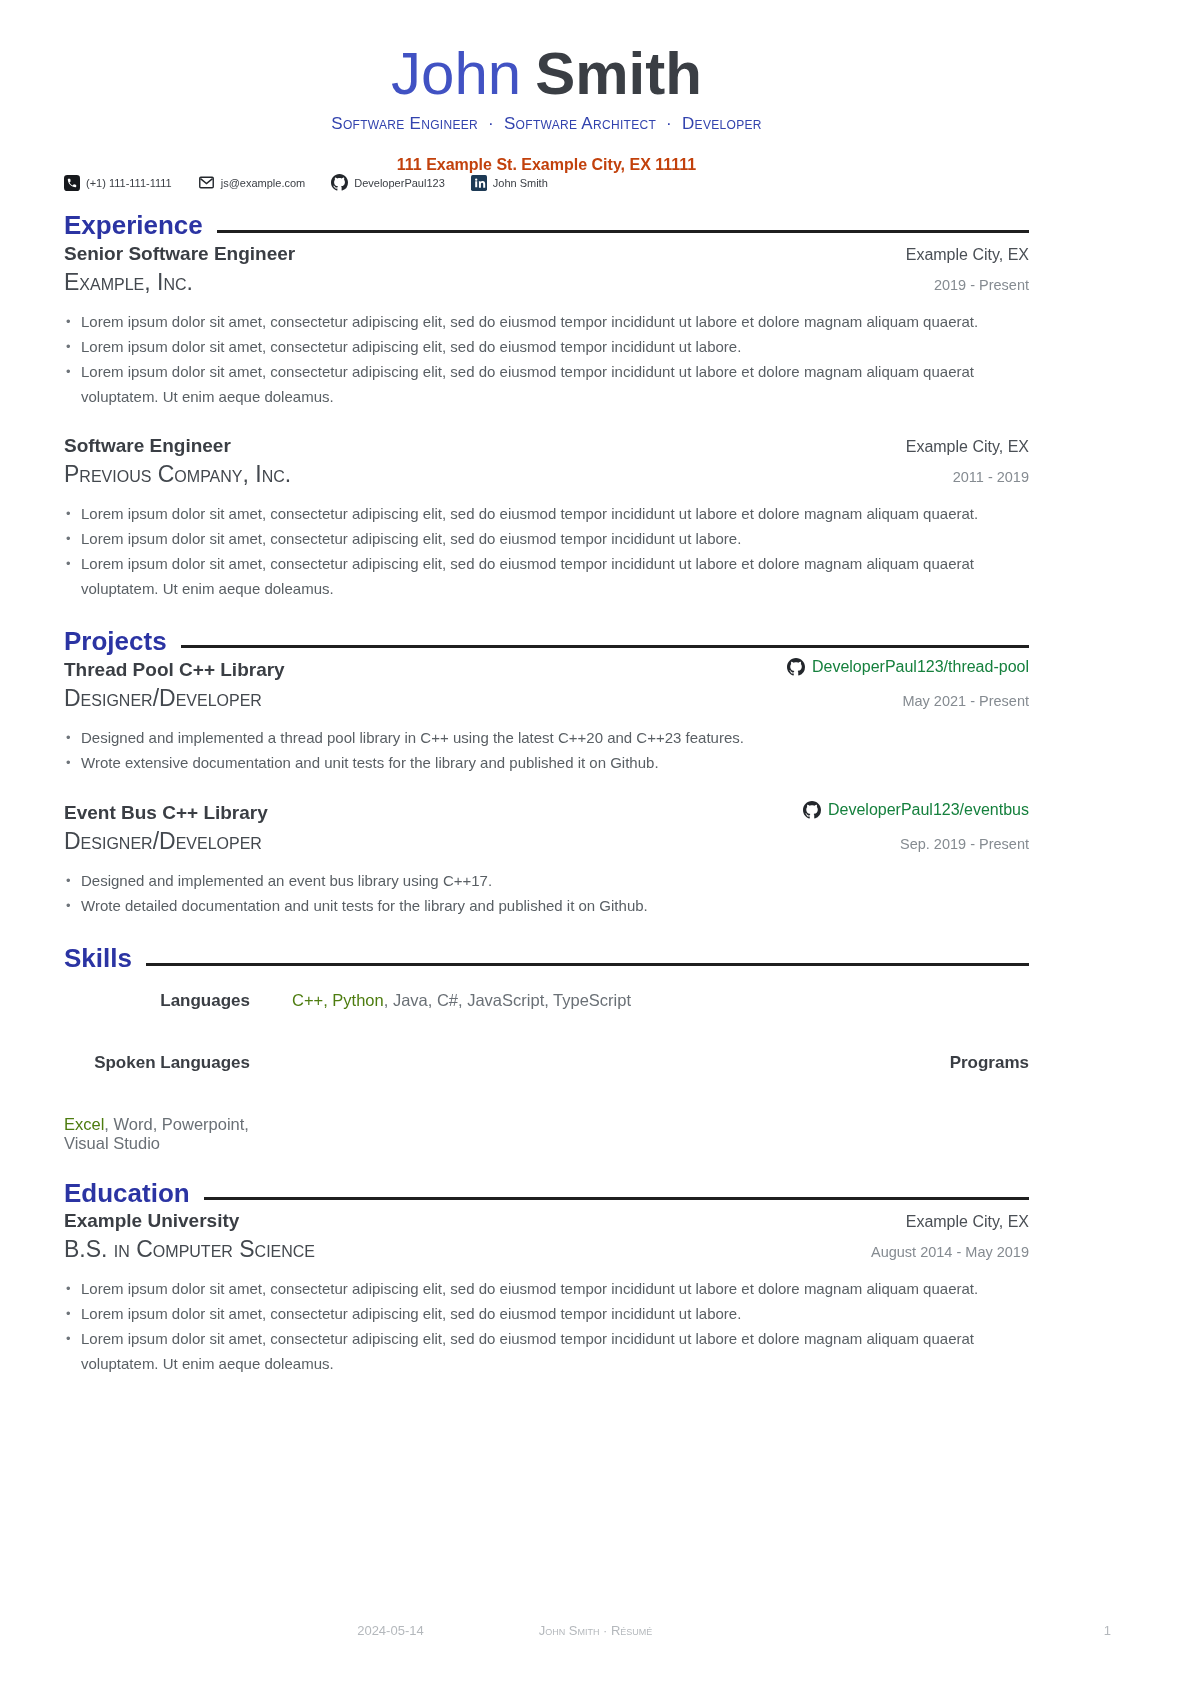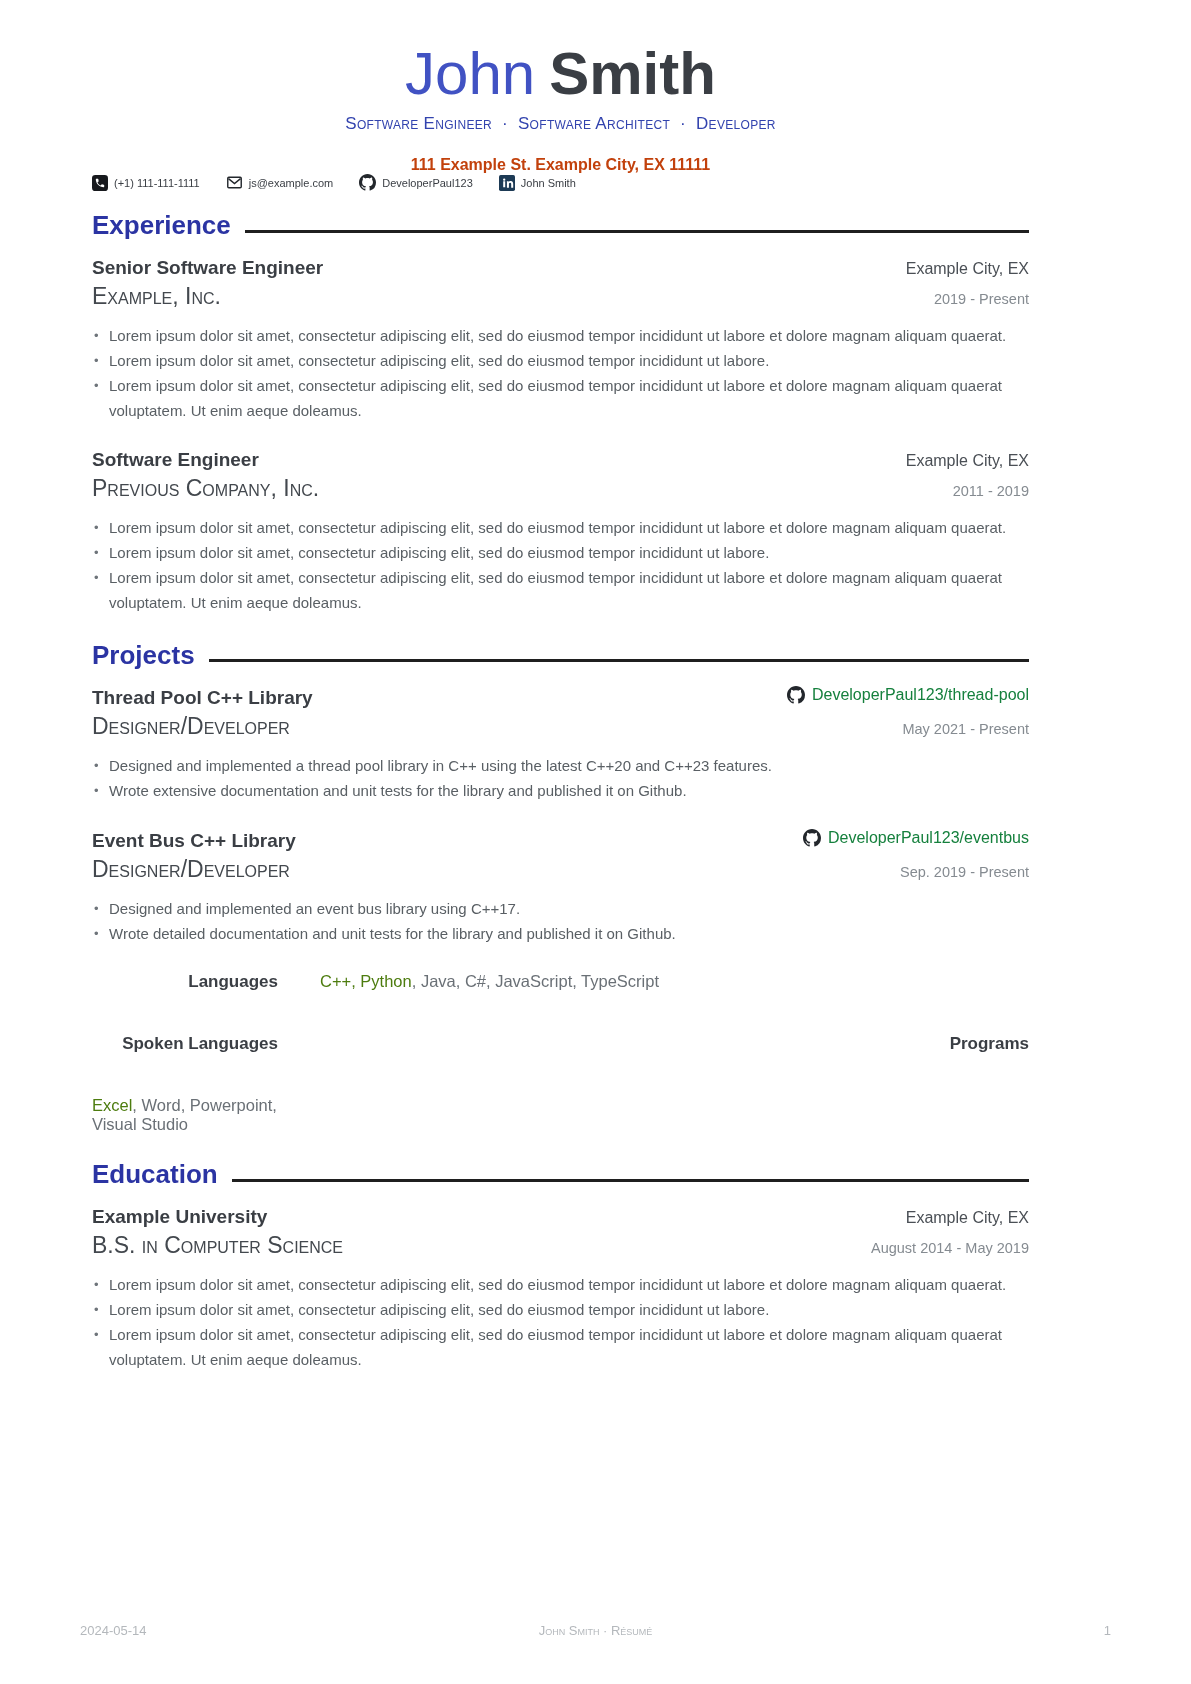--- a/index.html
+++ b/index.html
@@ -1,39 +1,39 @@
 <!DOCTYPE html>
 <html lang="en"><head>
 <meta charset="utf-8">
 <style>
   html,body{margin:0;padding:0;background:#ffffff;}
   .page{position:relative;width:1191px;height:1684px;background:#fff;overflow:hidden;
         font-family:"Liberation Sans",sans-serif;color:#3a3e44;}
-  .content{padding:42px 162px 0 92px;}
+  .content{padding:42px 162px 0 64px;}
 
   
   .hdr{text-align:center;}
   .name{margin:0;font-size:60px;line-height:1.05;font-weight:300;}
   .name .first{color:#4152c3;font-weight:300;}
   .name .last{color:#3a3e44;font-weight:700;margin-left:14px;}
   .taglines{margin-top:9px;font-size:17px;font-variant:small-caps;color:#3243ae;letter-spacing:.3px;}
   .taglines .sep{margin:0 10px;color:#3243ae;}
   .address{margin-top:22px;font-size:16px;font-weight:700;color:#c2410c;}
   .contacts{display:flex;justify-content:flex-start;align-items:center;gap:26px;font-size:11px;color:#3a3e44;}
   .contact{display:flex;align-items:center;gap:6px;cursor:pointer;}
   .contact svg{display:block;}
 
   
   .sec{margin-top:26px;}
   .sec.first{margin-top:20px;}
   .sec-head{display:flex;align-items:flex-end;}
   .sec-head h2{margin:0;font-size:26px;font-weight:700;color:#2b34a3;line-height:1.1;}
   .sec-head .rule{flex:1;height:3px;background:#1f1f1f;margin-left:14px;margin-bottom:7px;}
 
-  .entry{margin-top:17px;}
+  .entry{margin-top:3px;}
   .entry + .entry{margin-top:26px;}
   .erow{display:flex;justify-content:space-between;align-items:baseline;}
   .etitle{font-size:19px;font-weight:700;color:#3a3e44;}
   .eloc{font-size:16px;color:#4a4f55;}
   .esub{font-variant:small-caps;font-size:23px;color:#43484e;margin-top:4px;}
   .edate{font-size:14.5px;color:#858b91;}
   .elink{display:flex;gap:7px;font-size:16px;color:#15803d;cursor:pointer;}
   .elink svg{display:block;}
 
   ul.bullets{margin:13px 0 0 0;padding:0;list-style:none;}
@@ -42,21 +42,21 @@
 
   
   .skills-grid{margin-top:18px;display:grid;grid-template-columns:186px 1fr;column-gap:18px;row-gap:9px;align-items:baseline;gap:42px;}
   .slabel{text-align:right;font-weight:700;font-size:17px;color:#3a3e44;}
   .sval{font-size:16.5px;color:#6a7076;}
   .sval .b{font-weight:400;color:#4d7c0f;}
 
   
   .footer{position:absolute;left:80px;right:80px;bottom:46px;display:flex;align-items:baseline;
           font-size:13px;color:#b4b8bc;}
-  .footer .fl{flex:1;text-align:left;}
+  .footer .fl{flex:1;text-align:right;}
   .footer .fc{flex:1;text-align:center;font-variant:small-caps;}
   .footer .fr{flex:1;text-align:right;}
 </style>
 </head>
 <body>
 
 <div class="page">
   <div class="content">
 
     <header class="hdr">
@@ -176,20 +176,24 @@
           <span class="edate">Sep. 2019 - Present</span>
         </div>
         <ul class="bullets">
           <li>Designed and implemented an event bus library using C++17.</li>
           <li>Wrote detailed documentation and unit tests for the library and published it on Github.</li>
         </ul>
       </article>
     </section>
 
     <section class="sec">
+      <div class="sec-head">
+        <h2>Skills</h2>
+        <div class="rule"></div>
+      </div>
       <div class="skills-grid">
         <span class="slabel">Languages</span>
         <span class="sval"><span class="b">C++, Python</span><span>, Java, C#, JavaScript, TypeScript</span></span>
         <span class="slabel">Spoken Languages</span>
         <span class="slabel">Programs</span>
         <span class="sval"><span class="b">Excel</span><span>, Word, Powerpoint, Visual Studio</span></span>
       </div>
     </section>
 
     <section class="sec">

